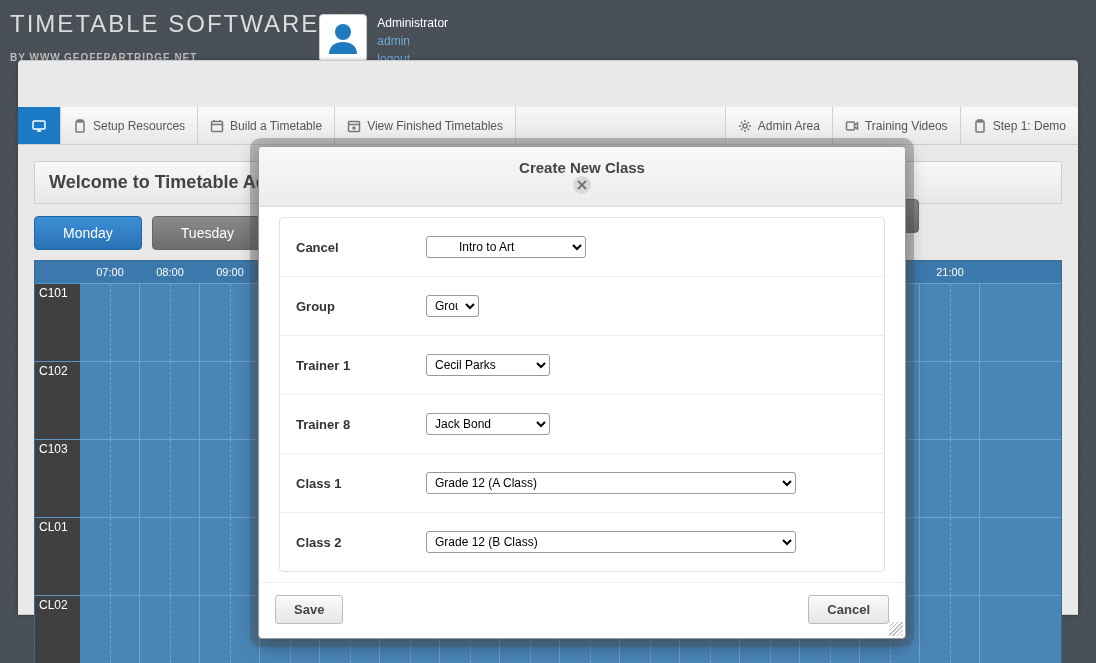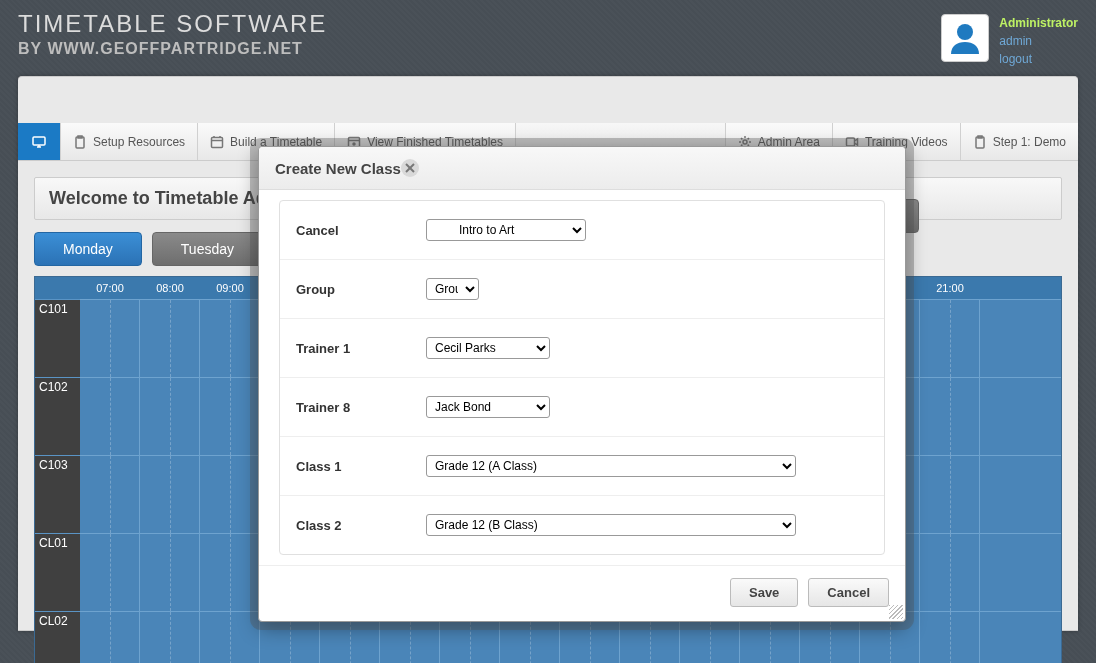--- a/index.html
+++ b/index.html
@@ -1,27 +1,27 @@
 <!DOCTYPE html>
 <html><head>
 <meta charset="utf-8">
 <style>
   * { box-sizing: border-box; margin: 0; padding: 0; }
   html, body { width: 1096px; height: 663px; overflow: hidden; font-family: Arial, Helvetica, sans-serif; }
   body { background: #4a5158; position: relative; }
   .bg-texture { position: absolute; inset: 0; background: repeating-linear-gradient(45deg, #4a5158 0, #4a5158 2px, #474e55 2px, #474e55 4px); }
-  .header { position: relative; height: 76px; display: flex; justify-content: space-between; align-items: flex-start; padding: 10px 18px 0 18px; }
+  .header { position: relative; height: 60px; display: flex; justify-content: flex-start; align-items: flex-start; padding: 10px 18px 0 10px; }
   .logo-block { color: #e8e8e8; }
   .logo-title { font-family: "Arial Narrow", Arial, sans-serif; font-size: 24px; letter-spacing: 2px; font-weight: 300; color: #dcdcdc; }
-  .logo-sub { font-size: 16px; letter-spacing: 1px; color: #bdbdbd; font-weight: bold; margin-top: 2px; }
+  .logo-sub { font-size: 10px; letter-spacing: 1px; color: #bdbdbd; font-weight: bold; margin-top: 14px; }
   .user-block { display: flex; align-items: flex-start; gap: 10px; padding-top: 4px; }
   .avatar-box { width: 48px; height: 48px; background: #fff; border: 1px solid #ccc; border-radius: 4px; display: flex; align-items: center; justify-content: center; }
   .avatar-svg { width: 36px; height: 36px; }
   .user-lines { font-size: 12px; line-height: 1.5; }
-  .user-name { color: #bef264; font-weight: bold; }
+  .user-name { color: #ffffff; font-weight: normal; }
   .user-link { color: #6fa8d6; cursor: pointer; }
   .toolbar-wrap { position: relative; background: #e9e9e9; border-top: 1px solid #ccc; border-bottom: 1px solid #ccc; margin: 0 18px 0 18px; border-radius: 4px 4px 0 0; box-shadow: 0 0 4px rgba(0,0,0,0.3); height: 555px; }
   .toolbar { display: flex; align-items: center; background: linear-gradient(#f7f7f7, #e4e4e4); border-bottom: 1px solid #ccc; height: 38px; margin-top: 46px; }
   .tb-btn { display: flex; align-items: center; gap: 6px; height: 100%; padding: 0 12px; border-right: 1px solid #d0d0d0; color: #555; font-size: 12px; cursor: pointer; background: linear-gradient(#fafafa, #e8e8e8); }
   .tb-btn.icon-only { padding: 0 14px; }
   .tb-btn.active { background: #1b7ac5; color: #fff; }
   .tb-spacer { flex: 1; }
   .tb-right .tb-btn { border-left: 1px solid #d0d0d0; border-right: none; }
   .icn { width: 14px; height: 14px; display: inline-block; }
   .welcome-bar { margin: 16px 16px 12px 16px; background: linear-gradient(#f8f8f8, #e8e8e8); border: 1px solid #ccc; border-radius: 2px; padding: 10px 14px; color: #444; font-weight: bold; font-size: 18px; }
@@ -33,35 +33,35 @@
   .room-col-head { width: 45px; flex: 0 0 45px; }
   .time-cell { width: 60px; flex: 0 0 60px; text-align: center; }
   .grid-body { display: flex; }
   .room-labels { width: 45px; flex: 0 0 45px; }
   .room-label { height: 78px; background: #404040; color: #fff; font-size: 12px; padding: 2px 4px; border-top: 1px solid #5a94c5; }
   .grid-cells { position: relative; flex: 1; background: #4a85b8; }
   .grid-row { height: 78px; border-top: 1px solid #6ea3cf; display: flex; }
   .grid-col { width: 60px; border-right: 1px solid #6ea3cf; position: relative; }
   .grid-col::after { content: ""; position: absolute; left: 50%; top: 0; bottom: 0; width: 0; border-left: 1px dashed rgba(255,255,255,0.25); }
   .modal { position: absolute; left: 258px; top: 146px; width: 648px; background: #fff; border: 1px solid #999; border-radius: 4px; box-shadow: 0 0 0 8px rgba(80,80,80,0.35), 0 6px 20px rgba(0,0,0,0.4); z-index: 60; }
-  .modal-title-bar { display: flex; align-items: center; padding: 12px 16px; border-bottom: 1px solid #ddd; background: linear-gradient(#f8f8f8,#ececec); border-radius: 4px 4px 0 0; }
+  .modal-title-bar { display: flex; align-items: center; padding: 12px 16px; border-bottom: 1px solid #ddd; background: linear-gradient(#f8f8f8,#ececec); border-radius: 4px 4px 0 0; flex-direction: column; }
   .modal-title { font-weight: bold; color: #444; font-size: 15px; }
   .modal-close { width: 18px; height: 18px; border-radius: 50%; background: #d9d9d9; color: #777; display: flex; align-items: center; justify-content: center; font-size: 12px; cursor: pointer; }
   .modal-body { padding: 10px 20px; }
   .form-card { border: 1px solid #e0e0e0; border-radius: 4px; }
   .form-row { display: flex; align-items: center; padding: 18px 16px; border-bottom: 1px solid #eee; }
   .form-row:last-child { border-bottom: none; }
   .form-label { width: 130px; font-weight: bold; color: #333; font-size: 13px; }
   .form-control { }
   select { font-size: 12px; padding: 2px 4px; border: 1px solid #999; background: #fff; border-radius: 3px; }
   select.narrow { width: 160px; padding-left: 28px; }
   select.small { width: 53px; }
   select.med { width: 124px; }
   select.wide { width: 370px; }
-  .modal-footer { display: flex; justify-content: flex-end; gap: 10px; padding: 12px 16px 14px; border-top: 1px solid #eee; position: relative; }
+  .modal-footer { display: flex; justify-content: space-between; gap: 10px; padding: 12px 16px 14px; border-top: 1px solid #eee; position: relative; }
   .btn { padding: 6px 18px; border: 1px solid #bbb; border-radius: 3px; background: linear-gradient(#fafafa,#e6e6e6); color: #444; font-size: 13px; font-weight: bold; cursor: pointer; }
   .resize-grip { position: absolute; right: 2px; bottom: 2px; width: 14px; height: 14px; background: repeating-linear-gradient(135deg, #bbb 0, #bbb 1px, transparent 1px, transparent 3px); cursor: nwse-resize; }
 </style>
 </head>
 <body>
 
 <div class="bg-texture"></div>
 
 <div class="header">
   <div class="logo-block">

